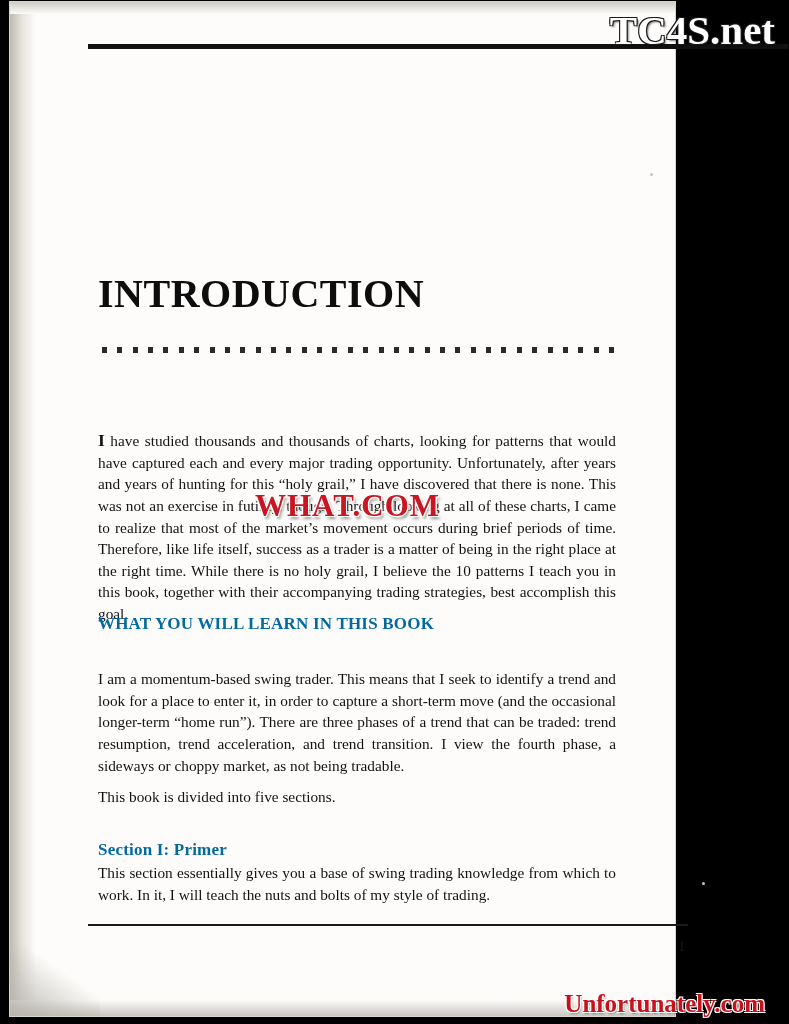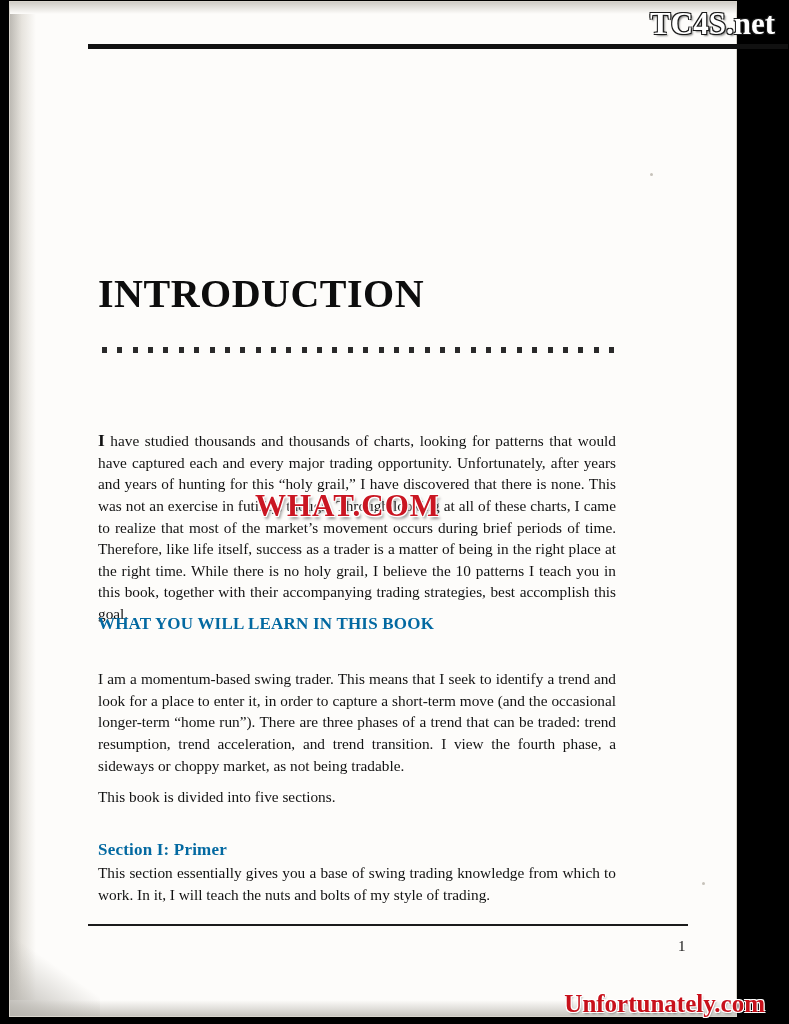--- a/index.html
+++ b/index.html
@@ -13,21 +13,21 @@
     position: relative;
     overflow: hidden;
     font-family: "Liberation Serif", serif;
   }
 
   
   .page {
     position: absolute;
     left: 10px;
     top: 2px;
-    width: 726px;
+    width: 665px;
     height: 1014px;
     background: #fdfcfa;
     box-shadow: 0 0 0 1px #d8d4cc;
   }
   
   .scan-shadow-left {
     position: absolute;
     left: 0;
     top: 0;
     width: 26px;
@@ -73,21 +73,21 @@
     background: #111;
   }
 
   
   .wm-topright {
     position: absolute;
     right: 14px;
     top: 6px;
     font-family: "Liberation Serif", serif;
     font-weight: bold;
-    font-size: 31px;
+    font-size: 41px;
     color: #ffffff;
     letter-spacing: 0px;
     text-shadow:
       -1px -1px 0 #1a1a1a,
        1px -1px 0 #1a1a1a,
       -1px  1px 0 #1a1a1a,
        1px  1px 0 #1a1a1a,
        2px  2px 2px rgba(0,0,0,.5);
     z-index: 40;
   }

